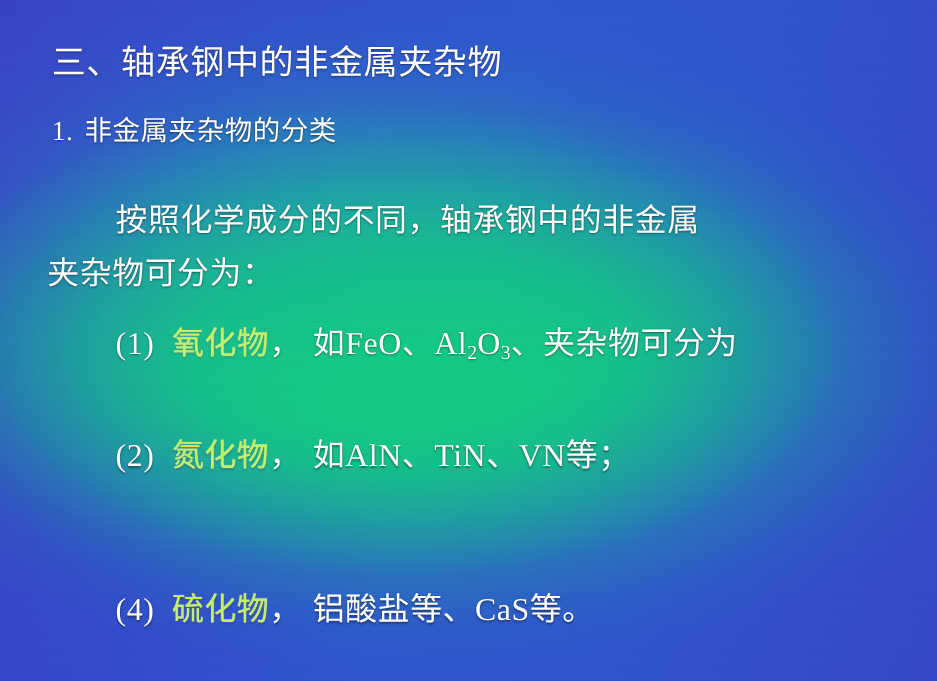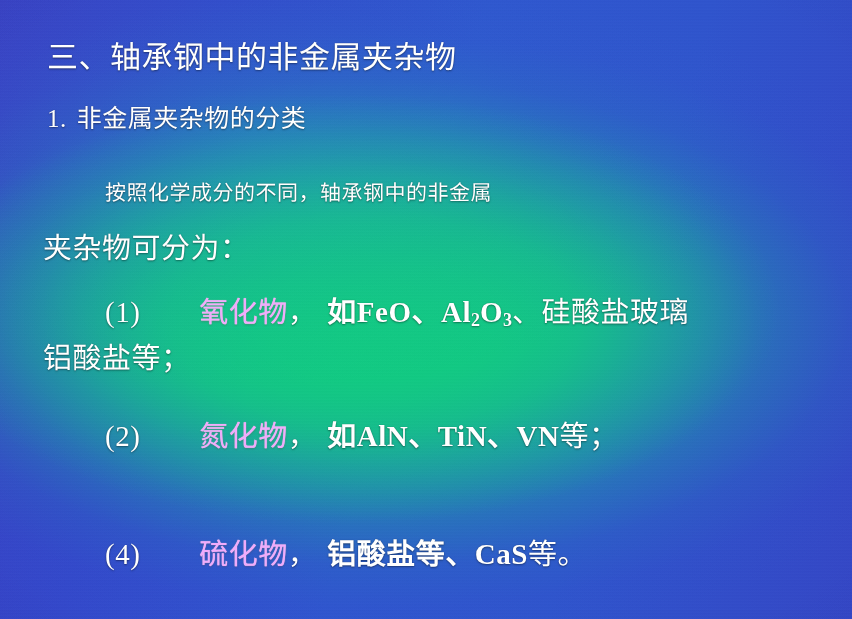--- a/index.html
+++ b/index.html
@@ -104,58 +104,57 @@
 
   
   .cjk {
     font-family: "DejaVu Sans", "Liberation Sans", sans-serif;
     font-weight: 400;
   }
 
   
   .serif {
     font-family: "Liberation Serif", "DejaVu Serif", serif;
-    font-weight: 700;
+    font-weight: 400;
   }
 
   
   .heading-1 {
     left: 47px;
     top: 40px;
     font-size: 31px;
     line-height: 1.1;
     text-align: right;
   }
 
   .heading-2 {
     left: 47px;
     top: 105px;
     font-size: 25px;
     line-height: 1.1;
   }
 
   
-  .para-l1 { left: 47px; top: 176px; font-size: 21px; }
+  .para-l1 { left: 47px; top: 176px; font-size: 29px; }
   .para-l2 { left: 43px; top: 224px; font-size: 29px; text-align: right; }
 
   
   .item { font-size: 29px; }
   .item-1a { left: 105px; top: 288px; }
   .item-1b { left: 43px;  top: 334px; }
-  .item-2  { left: 105px; top: 412px; }
+  .item-2  { left: 105px; top: 390px; }
   .item-3  { left: 105px; top: 464px; }
   .item-4  { left: 105px; top: 530px; }
 
   
   .hl {
-    color: #f0abfc;
+    color: #bef264;
     text-shadow:
       0 0 1px rgba(255,235,235,0.75),
       0 1px 2px rgba(90,20,30,0.30);
-    margin-left: 43px;
   }
 
   
   .gap-sm { display: inline-block; width: 10px; }
   .gap-md { display: inline-block; width: 16px; }
 
   sub {
     font-size: 0.62em;
     vertical-align: -0.22em;
     letter-spacing: 0;
@@ -184,23 +183,22 @@
     <div class="line heading-2">
       <span class="num">1.</span><span class="gap-sm"></span><span class="cjk">非金属夹杂物的分类</span>
     </div>
 
     <div class="line cjk para-l1">
       <span style="display:inline-block;width:58px;"></span><span>按照化学成分的不同，轴承钢中的非金属</span>
     </div>
     <div class="line cjk para-l2">夹杂物可分为：</div>
 
     <div class="line item item-1a">
-      <span class="num">(1)</span><span class="gap-md"></span><span class="cjk hl">氧化物</span><span class="cjk">，</span><span class="gap-sm"></span><span class="serif">如FeO、Al</span><sub class="serif">2</sub><span class="serif">O</span><sub class="serif">3</sub><span class="cjk">、硅酸盐玻璃</span>
-    </div>
-    <div class="line cjk item item-1b">铝酸盐等；</div>
+      <span class="num">(1)</span><span class="gap-md"></span><span class="cjk hl">氧化物</span><span class="cjk">，</span><span class="gap-sm"></span><span class="serif">如FeO、Al</span><sub class="serif">2</sub><span class="serif">O</span><sub class="serif">3</sub><span class="cjk">、夹杂物可分为</span>
+    </div>
 
     <div class="line item item-2">
       <span class="num">(2)</span><span class="gap-md"></span><span class="cjk hl">氮化物</span><span class="cjk">，</span><span class="gap-sm"></span><span class="serif">如AlN、TiN、VN</span><span class="cjk">等；</span>
     </div>
 
 
     <div class="line item item-4">
       <span class="num">(4)</span><span class="gap-md"></span><span class="cjk hl">硫化物</span><span class="cjk">，</span><span class="gap-sm"></span><span class="serif">铝酸盐等、CaS</span><span class="cjk">等。</span>
     </div>
 

